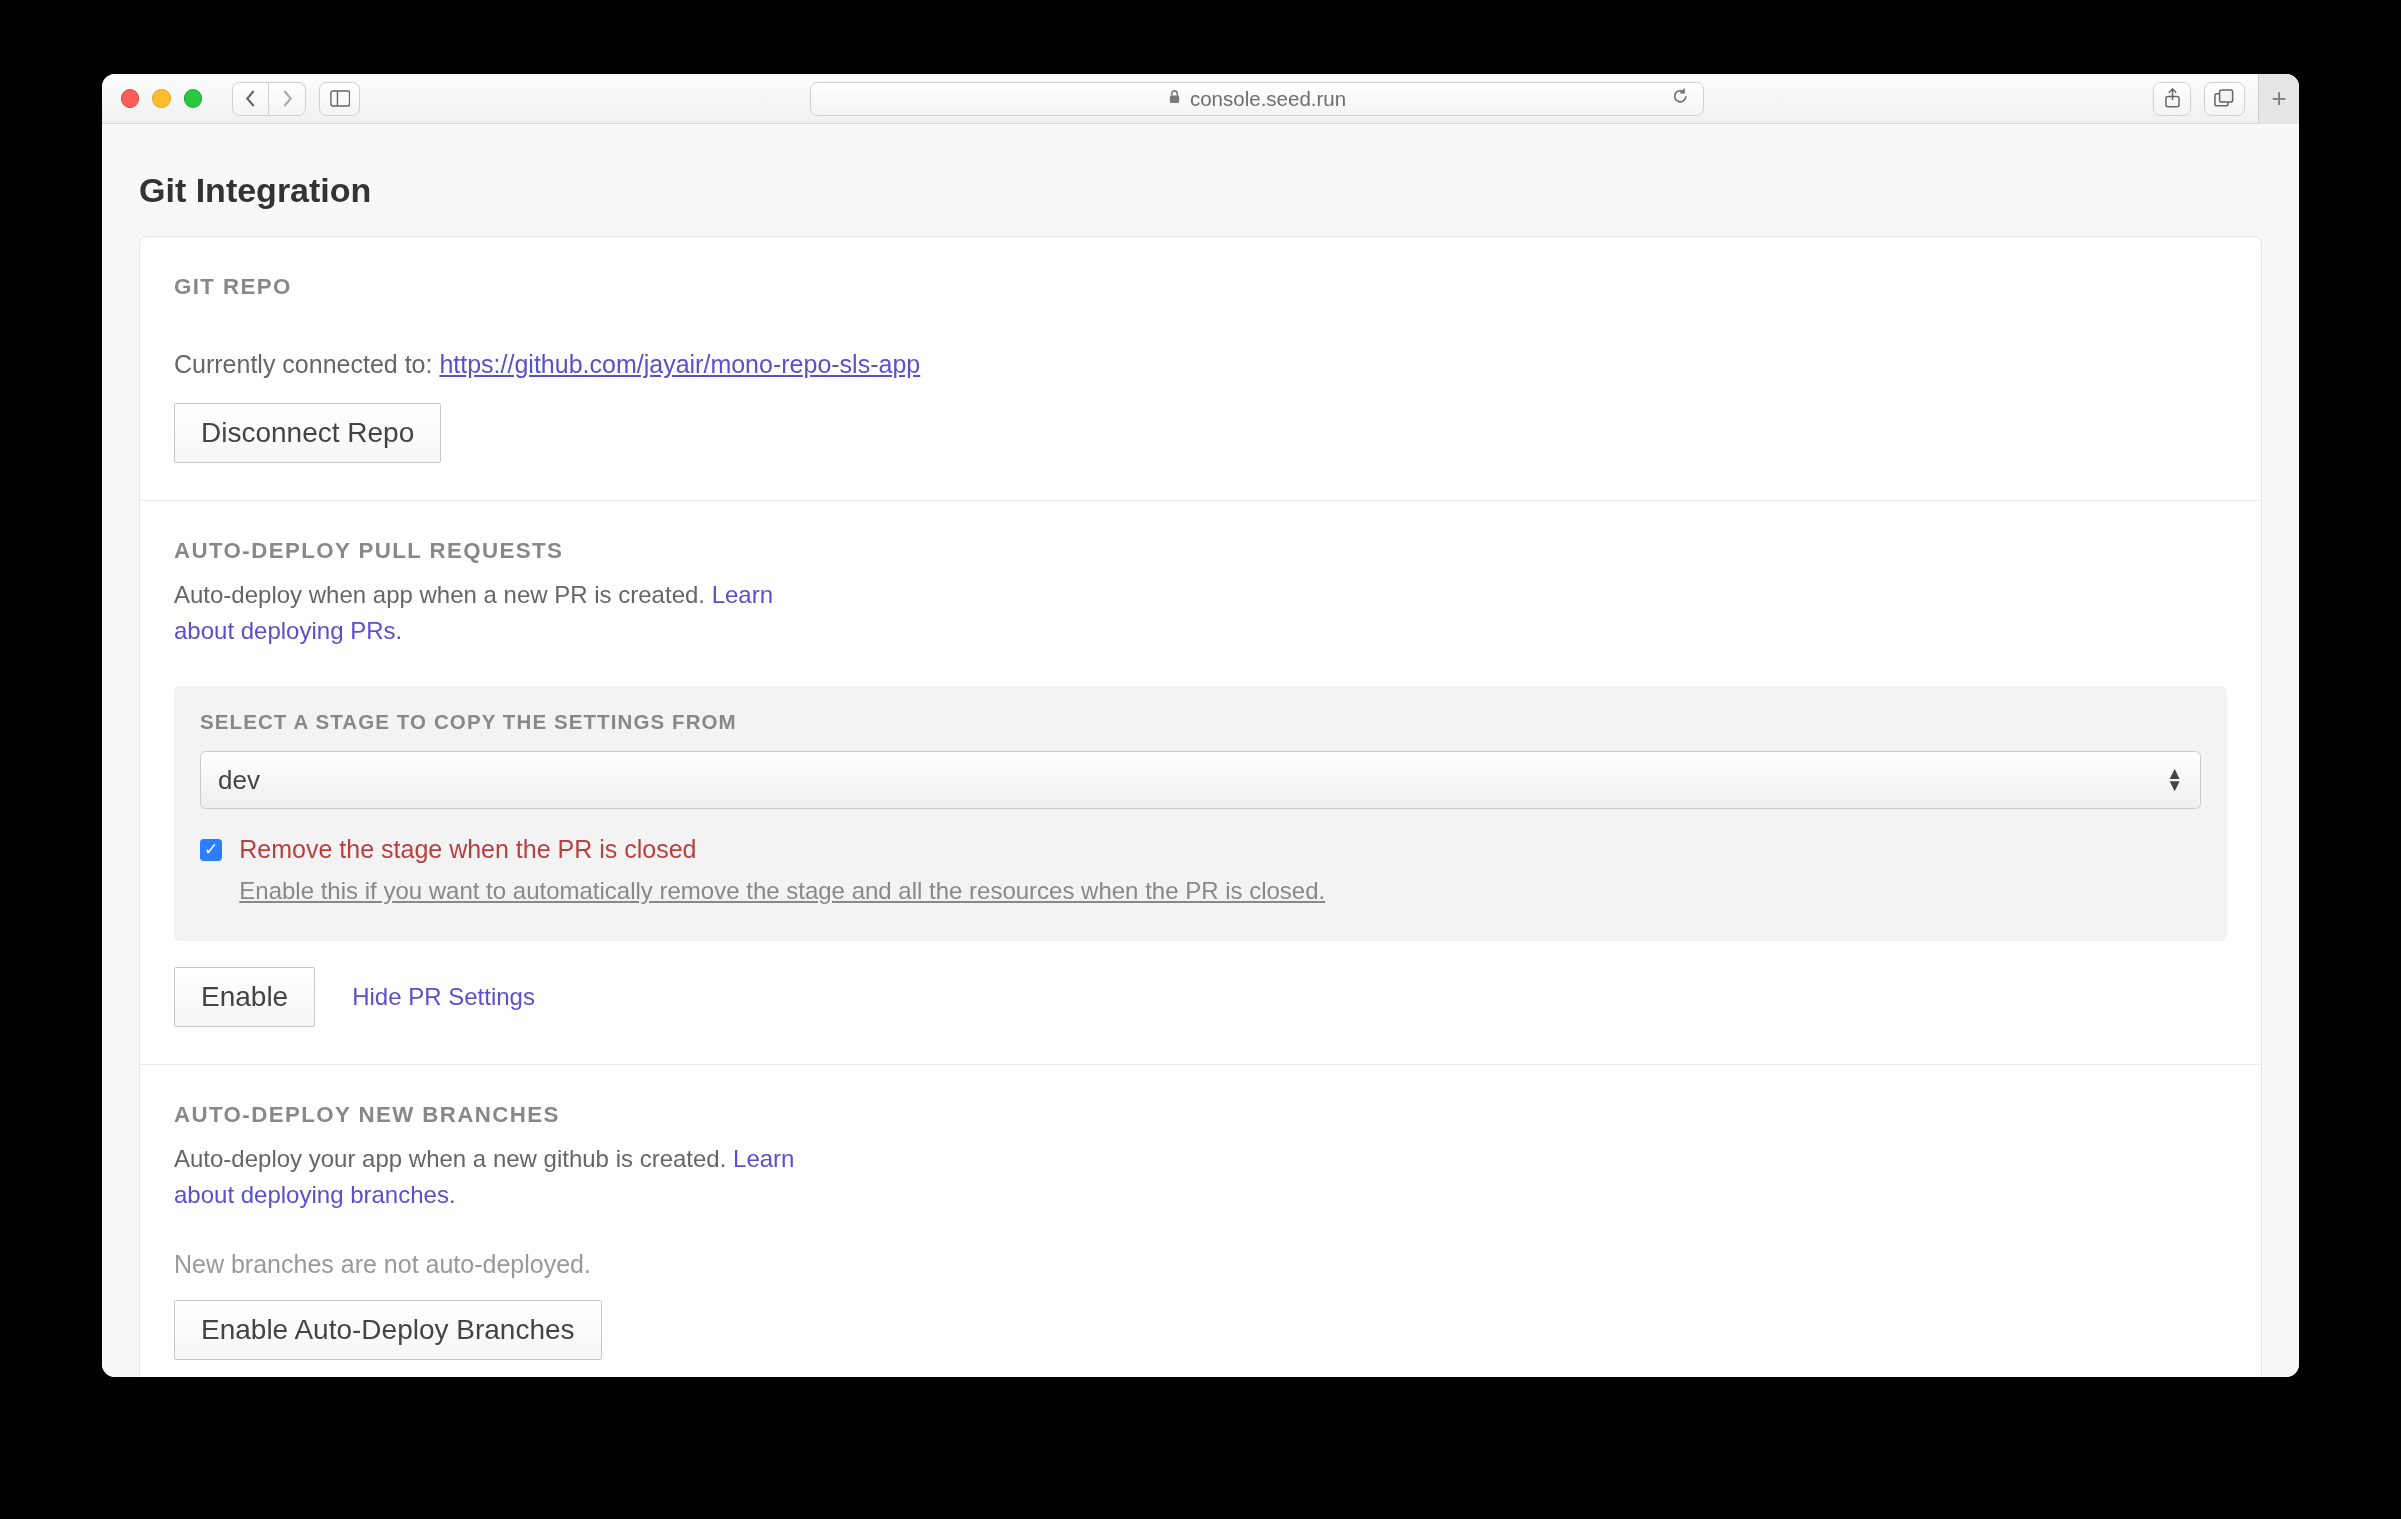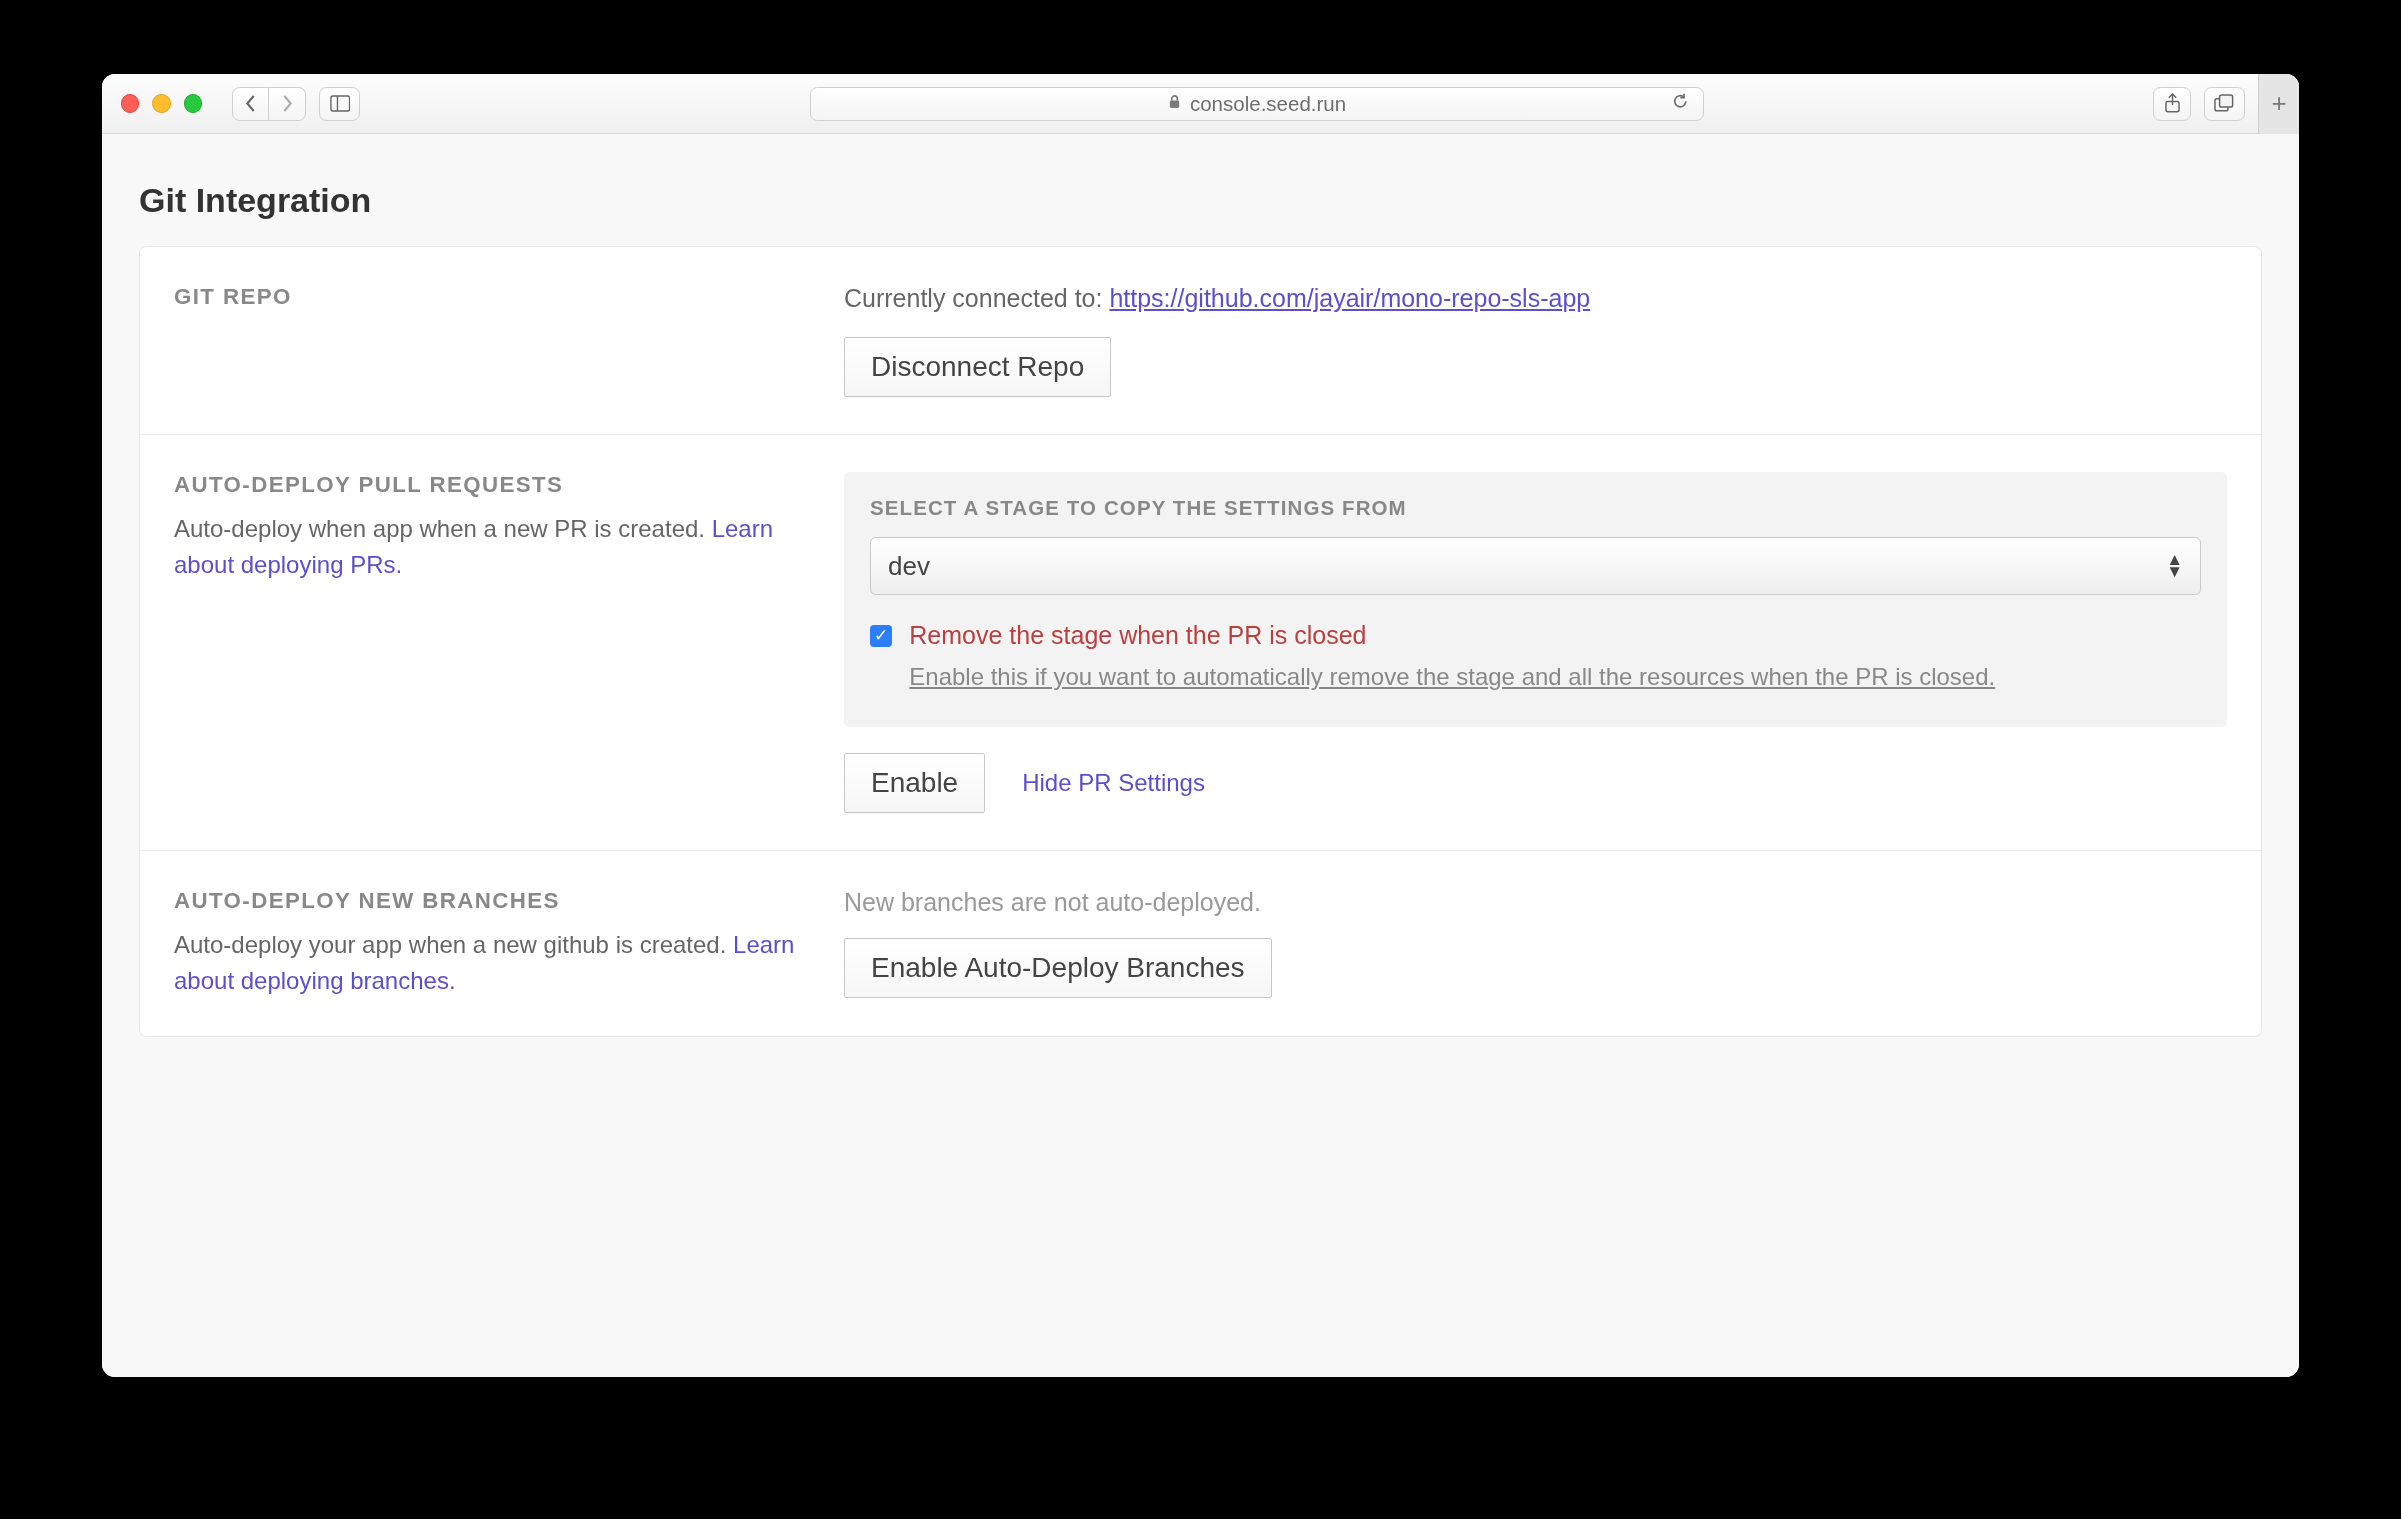--- a/index.html
+++ b/index.html
@@ -14,21 +14,21 @@
   width: 100%;
   height: 1303px;
   background: #f8f8f8;
   border-radius: 13px;
   overflow: hidden;
   box-shadow: 0 18.6px 56px rgba(0,0,0,0.5);
   display: flex;
   flex-direction: column;
 }
 .titlebar {
-  height: 60px;
+  height: 50px;
   background: linear-gradient(#fdfdfd, #f0f0f0);
   border-bottom: 0.9px solid #d6d6d6;
   display: flex;
   align-items: center;
   padding: 0 18.6px;
   gap: 13px;
 }
 .traffic { display: flex; gap: 13px; margin-right: 17px; }
 .tl { width: 18.6px; height: 18.6px; border-radius: 50%; }
 .tl.red { background: #ff5f57; border: 0.9px solid #e0443e; }
@@ -91,20 +91,21 @@
 }
 .panel {
   background: #fff;
   border: 0.9px solid #e5e5e5;
   border-radius: 7.4px;
 }
 .section {
   display: flex;
   padding: 37px 34px;
   gap: 37px;
+  flex-direction: column;
 }
 .section + .section { border-top: 0.9px solid #ededed; }
 .left {
   width: 633px;
   flex-shrink: 0;
 }
 .right { flex: 1; }
 .sec-label {
   font-size: 22.3px;
   font-weight: 700;

